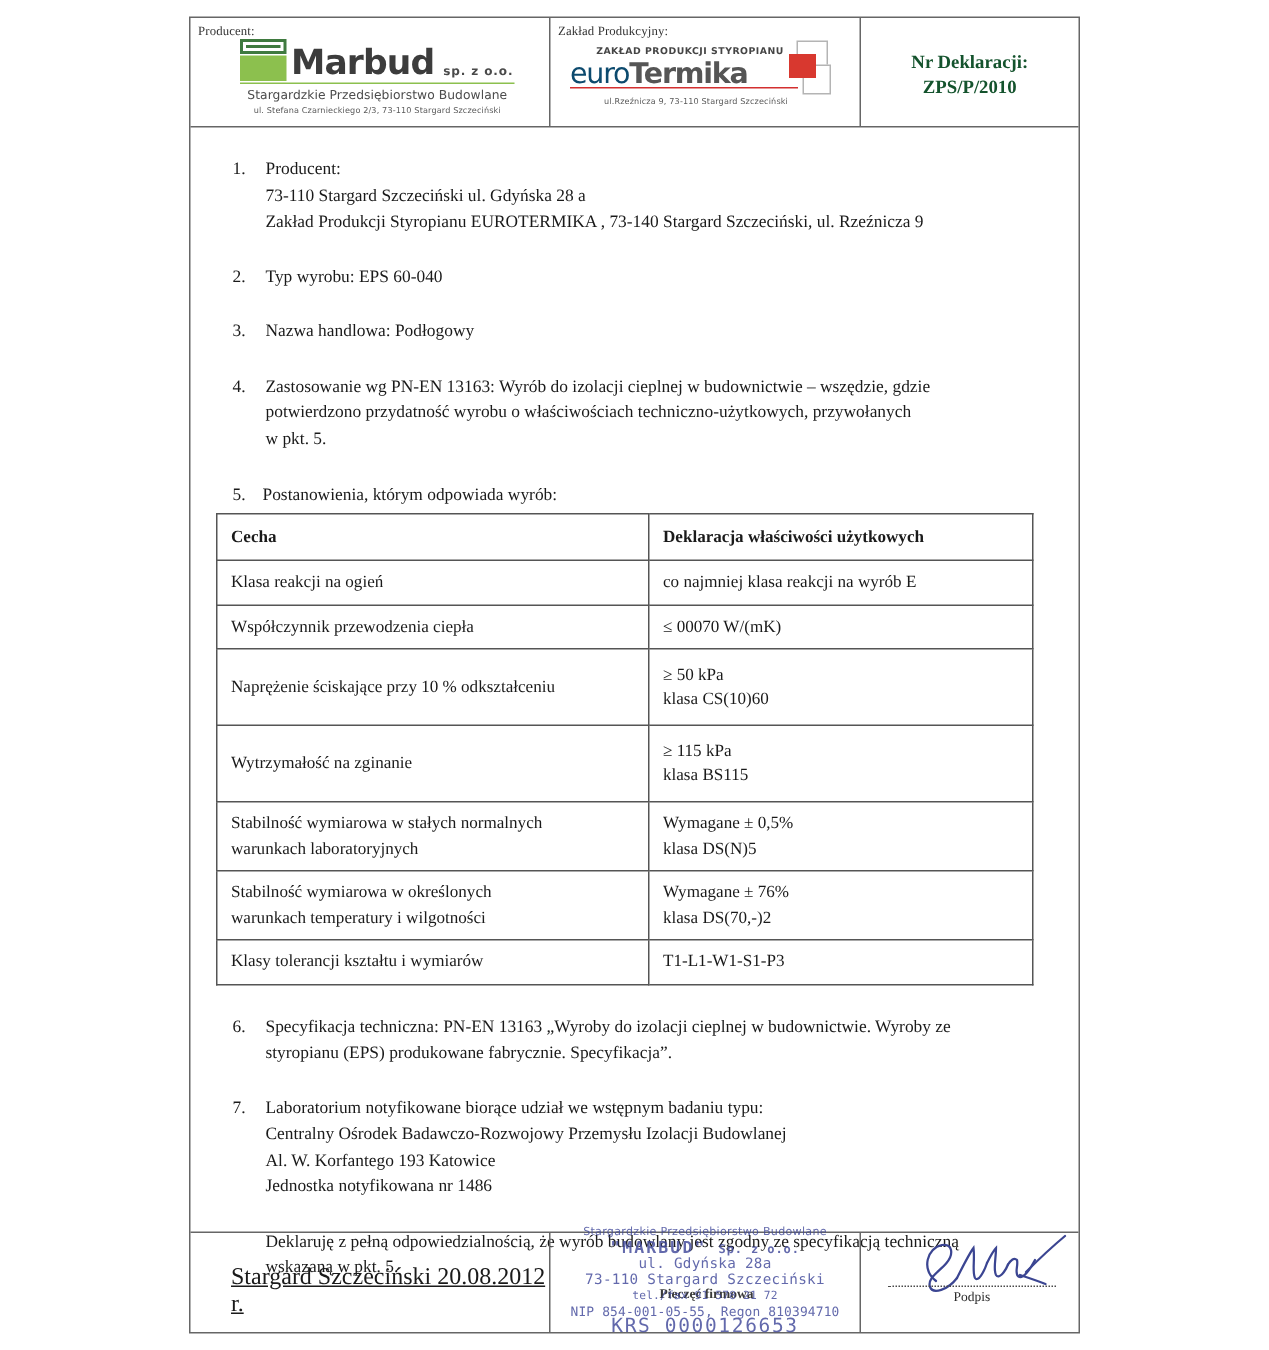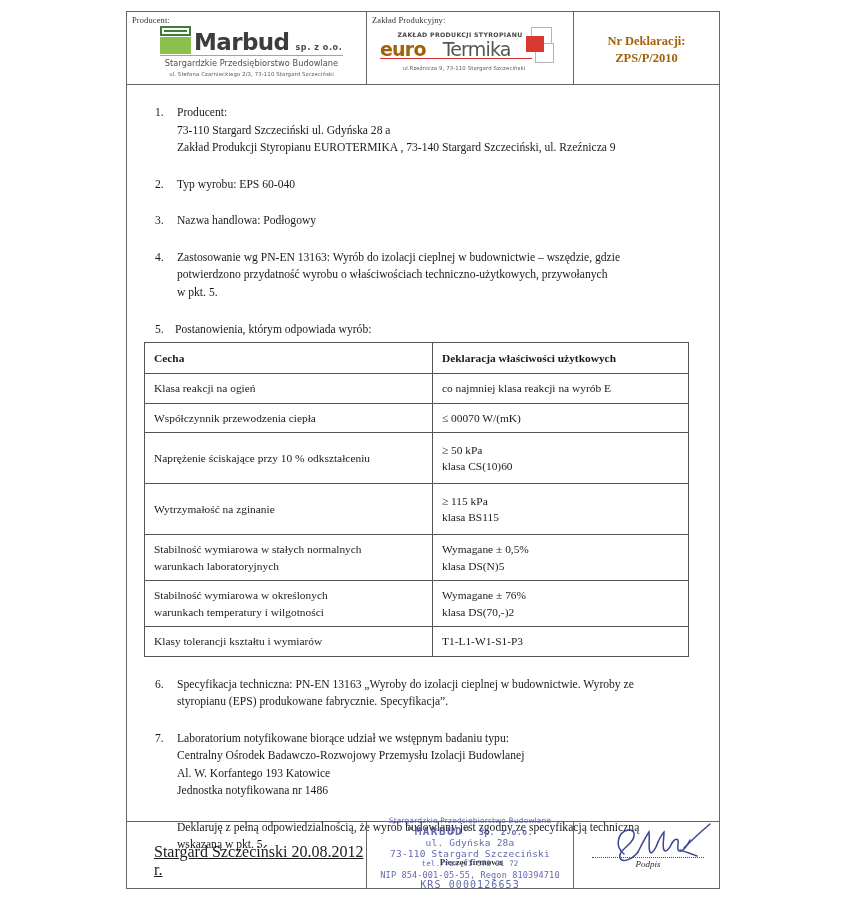--- a/index.html
+++ b/index.html
@@ -142,22 +142,22 @@
     width: 160px;
     margin-top: 2px;
   }
   .euro-word {
     font-family: "DejaVu Sans", sans-serif;
     font-size: 19px;
     line-height: 19px;
     letter-spacing: -0.8px;
     white-space: nowrap;
   }
-  .euro-e { color: #a16207; font-weight: 700; }
-  .euro-t { color: #555555; font-weight: 400; margin-left: 17px; }
+  .euro-e { color: #0c4a6e; font-weight: 400; }
+  .euro-t { color: #555555; font-weight: 700; }
   .euro-underline {
     height: 1.4px;
     background: #d32f2f;
     width: 152px;
     margin-top: -1px;
   }
   .euro-sq-gray {
     position: absolute;
     width: 19px; height: 17px;
     background: #ffffff;
@@ -186,21 +186,21 @@
     margin-top: 6px;
     letter-spacing: .1px;
   }
 
   .nr-dekl {
     text-align: center;
     font-family: "Liberation Serif", serif;
     font-weight: 700;
     font-size: 12.5px;
     line-height: 17px;
-    color: #a16207;
+    color: #14532d;
   }
 
   
   .doc-title {
     text-align: center;
     font-family: "Liberation Serif", serif;
     font-weight: 700;
     font-size: 13px;
     letter-spacing: .4px;
     margin-top: 27px;
@@ -300,21 +300,21 @@
     line-height: 10.5px;
     opacity: .82;
   }
   .stamp .s1 { font-size: 7.4px; font-family: "DejaVu Sans", sans-serif; letter-spacing: .2px; }
   .stamp .s2 { font-size: 11px; font-weight: 700; letter-spacing: 1.4px; }
   .stamp .s2 small { font-size: 8px; letter-spacing: .6px; font-weight: 700; }
   .stamp .s3 { font-size: 9.5px; letter-spacing: .2px; }
   .stamp .s4 { font-size: 9.5px; letter-spacing: .2px; }
   .stamp .s5 { font-size: 7.5px; letter-spacing: .1px; }
   .stamp .s6 { font-size: 8.6px; letter-spacing: .1px; }
-  .stamp .s7 { font-size: 10px; letter-spacing: 1.1px; }
+  .stamp .s7 { font-size: 13px; letter-spacing: 1.1px; }
 
   .stamp-label {
     position: absolute;
     top: 35px;
     left: 0;
     width: 208px;
     text-align: center;
     font-family: "Liberation Serif", serif;
     font-size: 9px;
     color: #3a3a3a;
@@ -329,21 +329,20 @@
     border-bottom: 1.5px dotted #4a4a4a;
   }
   .sign-label {
     position: absolute;
     left: 18px;
     top: 37px;
     width: 112px;
     text-align: center;
     font-size: 9px;
     color: #2b2b2b;
-    font-style: italic;
   }
   .signature {
     position: absolute;
     left: 20px;
     top: -4px;
     width: 130px;
     height: 48px;
     pointer-events: none;
   }
 </style>

